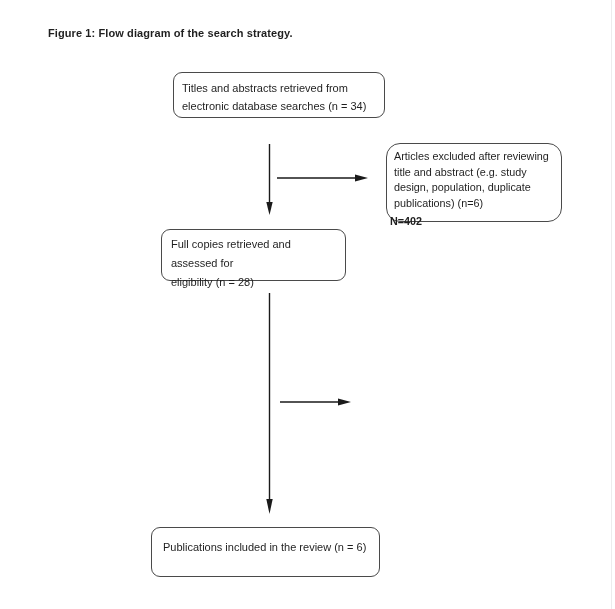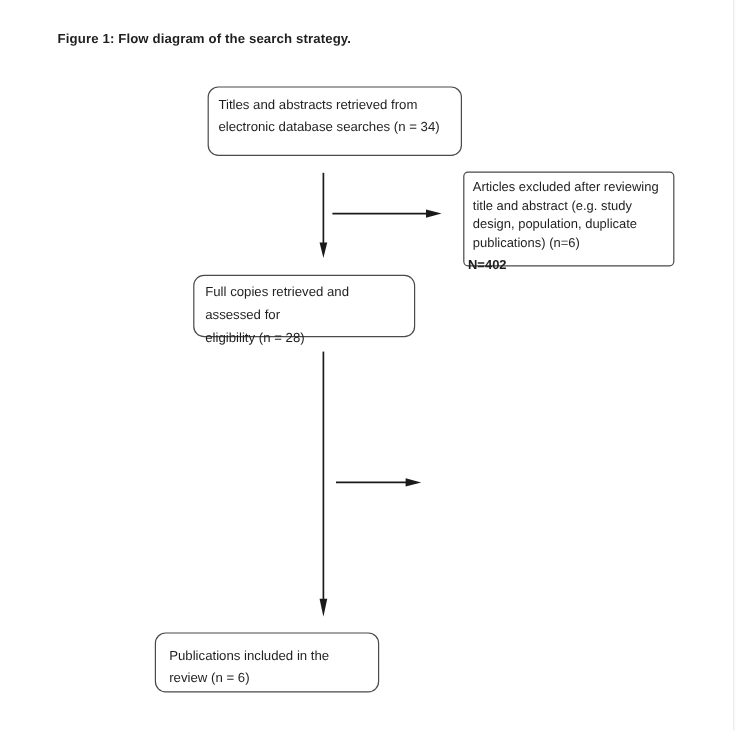--- a/index.html
+++ b/index.html
@@ -34,43 +34,43 @@
     border-radius: 9px;
     background: transparent;
     color: var(--text);
   }
   .fbox .btext {
     white-space: pre-line;
     font-size: 11px;
     line-height: 18px;
     color: var(--text);
   }
-  .box-retrieved   { left: 173px; top: 72px;  width: 212px; height: 58px; }
+  .box-retrieved   { left: 173px; top: 72px;  width: 212px; height: 46px; }
   .box-retrieved .btext { padding: 6px 6px 0 8px; }
 
-  .box-excl1       { left: 386px; top: 143px; width: 176px; height: 79px; border-radius: 4px; }
+  .box-excl1       { left: 386px; top: 143px; width: 176px; height: 79px; border-radius: 14px; }
   .box-excl1 .btext { padding: 5px 4px 0 7px; font-size: 10.8px; line-height: 15.6px; }
   .box-excl1 .footnote {
     position: absolute;
     left: 3px;
     bottom: -6px;
     font-size: 10.8px;
     color: var(--text);
     background: transparent;
     white-space: nowrap;
     font-weight: bold;
   }
 
   .box-fullcopies  { left: 161px; top: 229px; width: 185px; height: 52px; }
   .box-fullcopies .btext { padding: 5px 6px 0 9px; line-height: 19px; }
 
   .box-excl2       { left: 369px; top: 328px; width: 188px; height: 170px; border-radius: 15px; }
   .box-excl2 .btext { padding: 6px 5px 0 8px; font-size: 10.8px; line-height: 16px; }
 
-  .box-included    { left: 129px; top: 527px; width: 187px; height: 50px; }
+  .box-included    { left: 151px; top: 527px; width: 229px; height: 50px; }
   .box-included .btext { padding: 10px 6px 0 11px; }
 
   .arrow-layer {
     position: absolute;
     left: 0; top: 0;
     width: 615px;
     height: 609px;
     pointer-events: none;
   }
   .page-edge-right {

